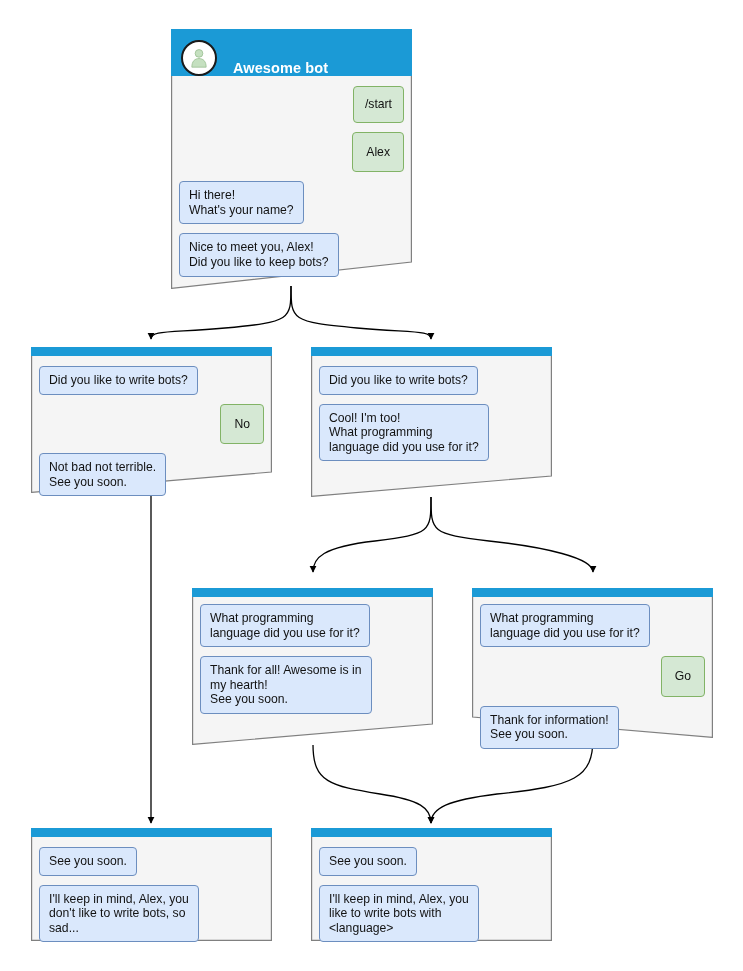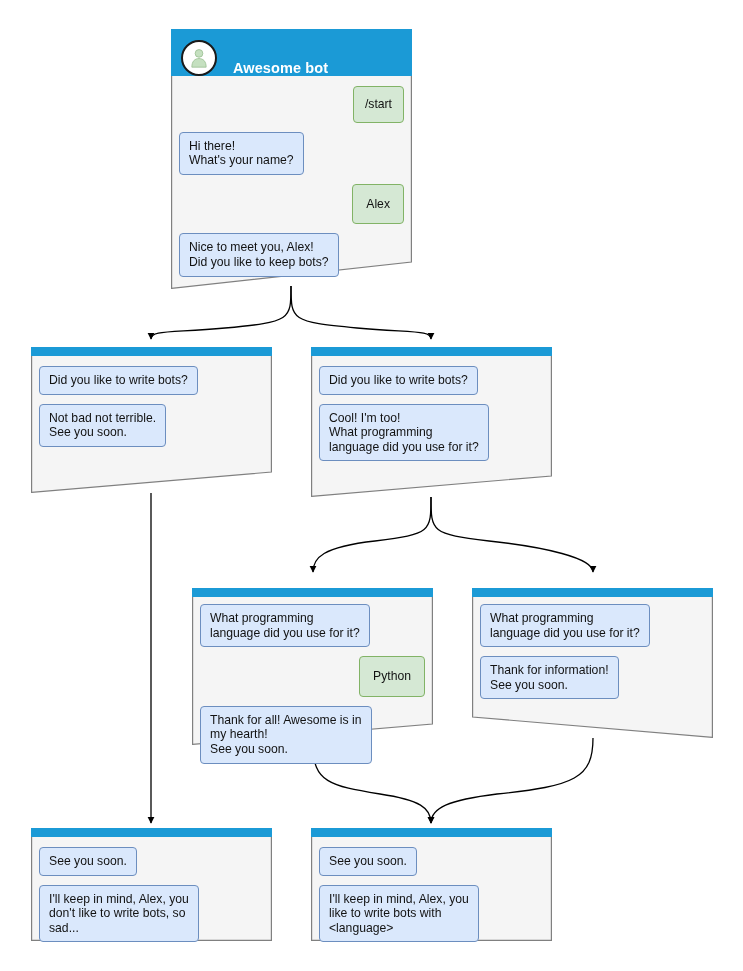--- a/index.html
+++ b/index.html
@@ -161,45 +161,48 @@
             <circle cx="12" cy="7" r="4.2" fill="#c5e0c0" stroke="#9cc094" stroke-width="0.9"></circle>
             <path d="M4.2 22 C4.2 15.6 7.4 12.6 12 12.6 C16.6 12.6 19.8 15.6 19.8 22 Z" fill="#c5e0c0" stroke="#9cc094" stroke-width="0.9"></path>
           </svg>
         </div>
         <div class="bot-title">Awesome bot</div>
       </div>
       <div class="chat" style="top:47px;">
         <div class="row right">
           <div class="bubble user">/start</div>
         </div>
+        <div class="row right">
+          <div class="bubble user tall">Alex</div>
+        </div>
         <div class="row left">
           <div class="bubble bot">Hi there!
 What's your name?</div>
-        </div>
-        <div class="row right">
-          <div class="bubble user tall">Alex</div>
         </div>
         <div class="row left">
           <div class="bubble bot">Nice to meet you, Alex!
 Did you like to keep bots?</div>
         </div>
       </div>
     </div>
   </div>
 
   <div class="node" style="left:31px; top:347px; width:241px; height:146px;">
     <svg class="node-shape" viewBox="0 0 241 146" preserveAspectRatio="none">
       <polygon points="0.6,0.6 240.4,0.6 240.4,125 0.6,145.4" fill="#f5f5f5" stroke="#808080" stroke-width="1.2"></polygon>
     </svg>
     <div class="node-content">
       <div class="strip"></div>
       <div class="chat" style="top:9px;">
         <div class="row left">
           <div class="bubble bot">Did you like to write bots?</div>
         </div>
+        <div class="row right">
+          <div class="bubble user tall">No</div>
+        </div>
         <div class="row left">
           <div class="bubble bot">Not bad not terrible.
 See you soon.</div>
         </div>
       </div>
     </div>
   </div>
 
   <div class="node" style="left:311px; top:347px; width:241px; height:150px;">
     <svg class="node-shape" viewBox="0 0 241 150" preserveAspectRatio="none">
@@ -224,43 +227,43 @@
     <svg class="node-shape" viewBox="0 0 241 157" preserveAspectRatio="none">
       <polygon points="0.6,0.6 240.4,0.6 240.4,136 0.6,156.4" fill="#f5f5f5" stroke="#808080" stroke-width="1.2"></polygon>
     </svg>
     <div class="node-content">
       <div class="strip"></div>
       <div class="chat" style="top:6px;">
         <div class="row left">
           <div class="bubble bot">What programming
 language did you use for it?</div>
         </div>
-        <div class="row right">
-          <div class="bubble user tall">Python</div>
-        </div>
         <div class="row left">
           <div class="bubble bot">Thank for all! Awesome is in
 my hearth!
 See you soon.</div>
         </div>
       </div>
     </div>
   </div>
 
   <div class="node" style="left:472px; top:588px; width:241px; height:150px;">
     <svg class="node-shape" viewBox="0 0 241 150" preserveAspectRatio="none">
       <polygon points="0.6,0.6 240.4,0.6 240.4,149.4 0.6,129" fill="#f5f5f5" stroke="#808080" stroke-width="1.2"></polygon>
     </svg>
     <div class="node-content">
       <div class="strip"></div>
       <div class="chat" style="top:6px;">
         <div class="row left">
           <div class="bubble bot">What programming
 language did you use for it?</div>
         </div>
+        <div class="row right">
+          <div class="bubble user tall">Go</div>
+        </div>
         <div class="row left">
           <div class="bubble bot">Thank for information!
 See you soon.</div>
         </div>
       </div>
     </div>
   </div>
 
   <div class="node" style="left:31px; top:828px; width:241px; height:113px;">
     <svg class="node-shape" viewBox="0 0 241 113" preserveAspectRatio="none">

